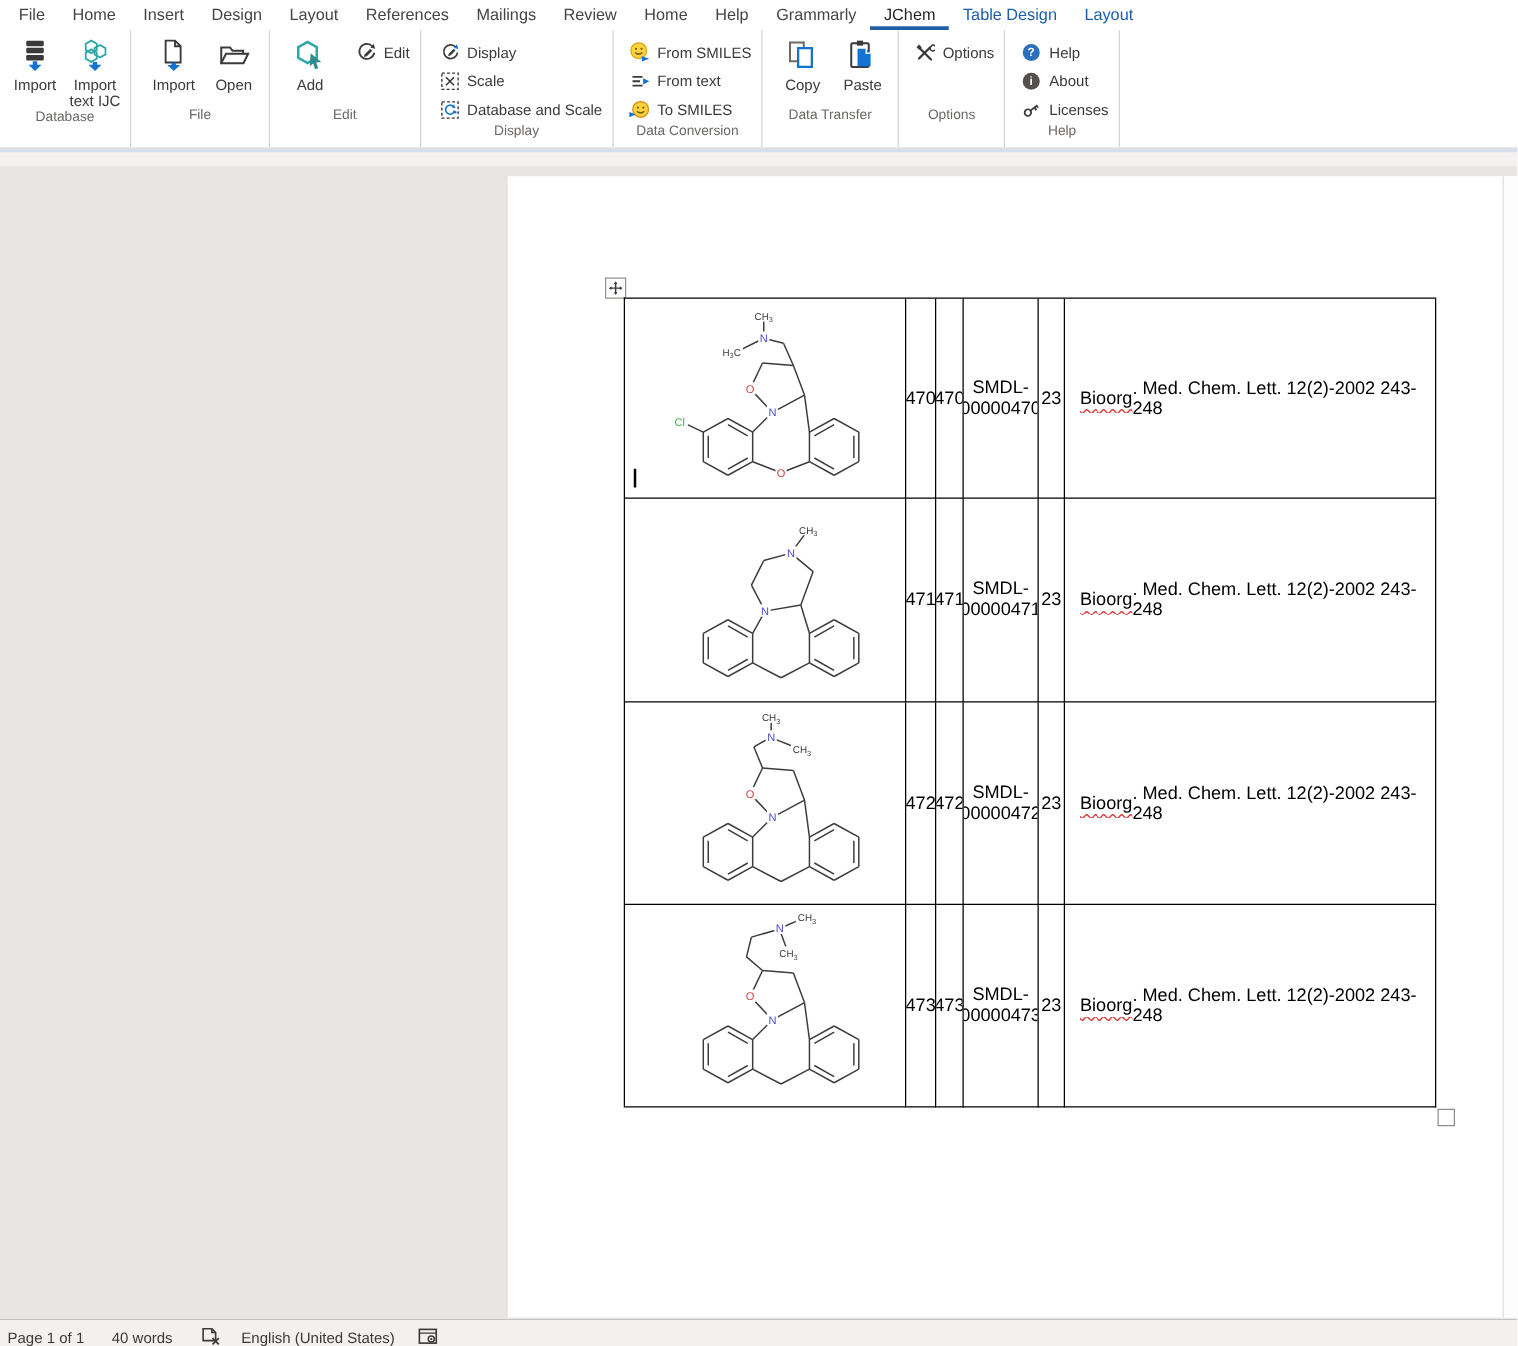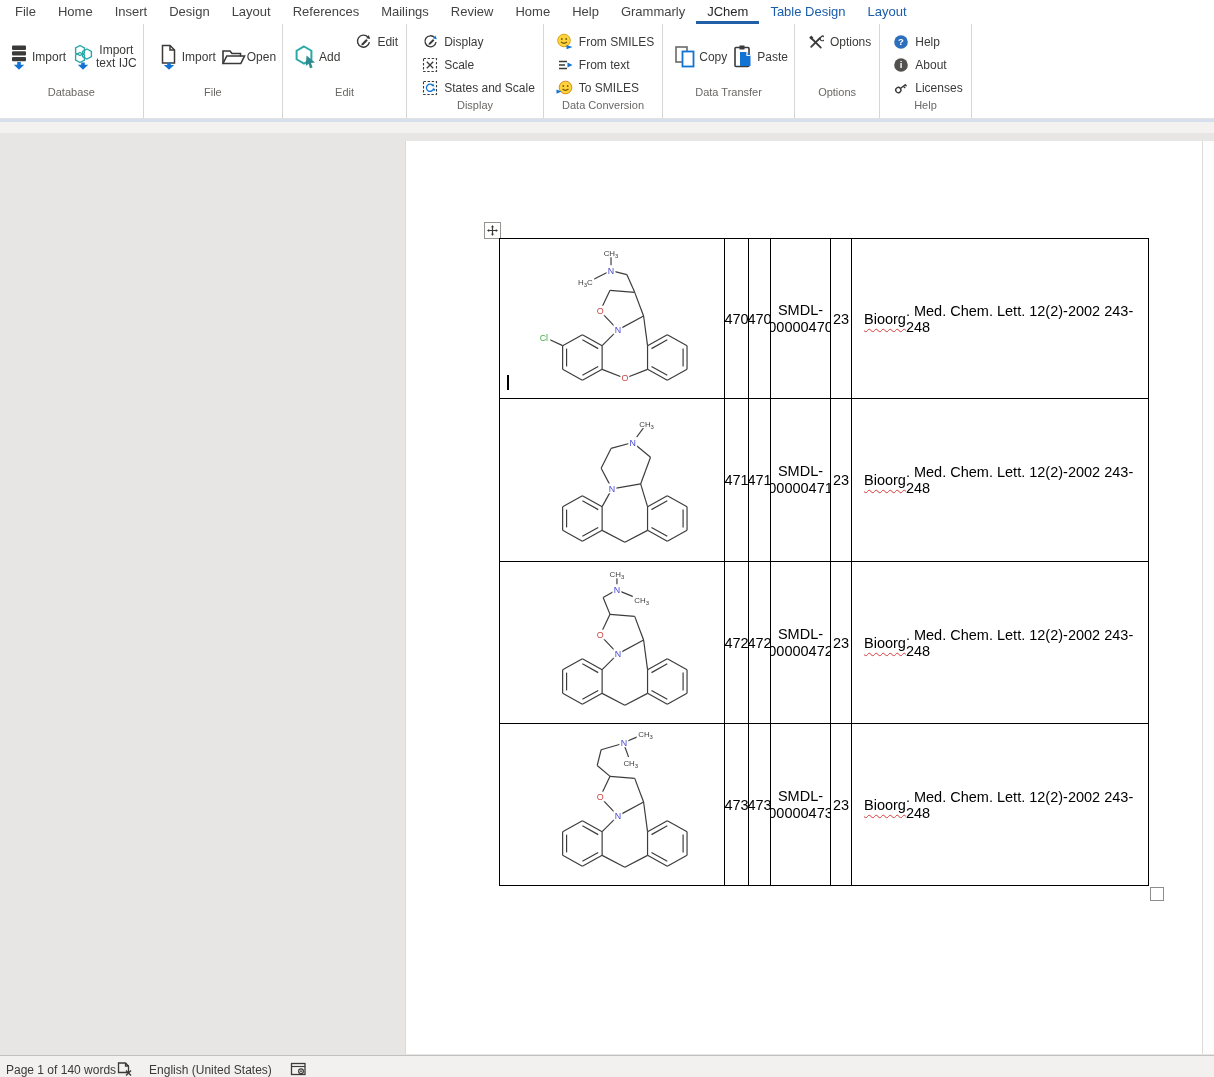--- a/index.html
+++ b/index.html
@@ -8,21 +8,21 @@
   
   .tabbar{display:flex;align-items:flex-end;height:24px;background:#fff;padding-left:4px}
   .tab{padding:4px 11px 5px;font-size:13px;color:#444;white-space:nowrap}
   .tab.active{color:#262626;border-bottom:3px solid #2160a8;padding-bottom:2px}
   .tab.ctx{color:#1a5dab}
   
   .ribbon{display:flex;height:94px;background:#fff}
   .rgroup{position:relative;border-right:1px solid #d8d6d4;display:flex;flex-direction:column}
   .rbody{flex:1;display:flex;padding:2px 4px 0}
   .rlabel{font-size:11px;color:#6a6866;text-align:center;padding:0 6px 20px;white-space:nowrap}
-  .bigbtn{min-width:44px;display:flex;flex-direction:row;align-items:center;margin:0 2px}
+  .bigbtn{min-width:44px;display:flex;flex-direction:column;align-items:center;margin:0 2px}
   .bigbtn .ic{height:32px;display:flex;align-items:center;margin-top:2px}
   .bigbtn .bl{font-size:12px;color:#3b3a39;text-align:center;line-height:13px;margin-top:2px;white-space:nowrap}
   .smallcol{display:flex;flex-direction:column;padding-top:4px}
   .smallbtn{display:flex;align-items:center;height:23px;font-size:12px;color:#3b3a39;white-space:nowrap;padding:0 4px}
   .smallbtn .si{width:18px;height:17px;margin-right:5px;display:flex;align-items:center;justify-content:center}
   .ribbon-edge{height:3px;background:#d5dfee;border-top:1px solid #e3e1df}
   
   .docarea{position:relative;height:933px;background:#e8e6e5}
   .doctop{position:absolute;top:0;left:0;right:0;height:11px;background:#f3f2f1}
   .page{position:absolute;left:405px;top:19px;right:0;bottom:1px;background:#fff;border-left:1px solid #dcdad8}
@@ -36,21 +36,21 @@
   .cell.cite{justify-content:flex-start;padding-left:12px;padding-right:6px}
   .cell.smdl{flex-direction:column;line-height:17px;text-align:center}
   .wavy{text-decoration:underline wavy #d83b3b 1px;text-underline-offset:4px}
   .movehandle{position:absolute;left:484px;top:100px;width:15px;height:15px;background:#fff;
               border:1px solid #96948f;display:flex;align-items:center;justify-content:center}
   .resizehandle{position:absolute;left:1150px;top:765px;width:12px;height:12px;background:#fff;border:1px solid #8f8d8a}
   .caret{position:absolute;left:507px;top:253px;width:1.5px;height:15px;background:#000}
   
   .statusbar{height:21px;border-top:1px solid #c3c1bf;background:#f2f1f0;display:flex;align-items:flex-end;
              font-size:12px;color:#3b3a39}
-  .sbitem{white-space:nowrap}
+  .sbitem{margin-left:22px;white-space:nowrap}
   .sbitem:first-child{margin-left:6px}
   .sbicon{display:flex;align-items:center}
 </style>
 </head>
 <body>
 
 <div>
 
   <div class="tabbar">
     <div class="tab">File</div>
@@ -175,21 +175,21 @@
           </div>
           <div class="smallbtn">
             <span class="si">
               <svg width="16" height="16" viewBox="0 0 16 16">
                   <rect x="1.5" y="1.5" width="13" height="13" fill="none" stroke="#3b3a39" stroke-width="1.1" stroke-dasharray="2.4 1.7"></rect>
                   <path d="M10.6 5.2 A3.6 3.6 0 1 0 11.6 8.4" fill="none" stroke="#1273d4" stroke-width="1.3"></path>
                   <polygon points="11.2,3.4 12.4,6.6 9.4,6" fill="#1273d4"></polygon>
                   <circle cx="12.2" cy="9.8" r="1" fill="#1273d4"></circle>
                 </svg>
             </span>
-            <span>States and Scale</span>
+            <span>Database and Scale</span>
           </div>
         </div>
       </div>
       <div class="rlabel">Display</div>
     </div>
 
     <div class="rgroup" style="min-width:110px">
       <div class="rbody">
         <div class="smallcol" style="padding-left:4px">
           <div class="smallbtn">

